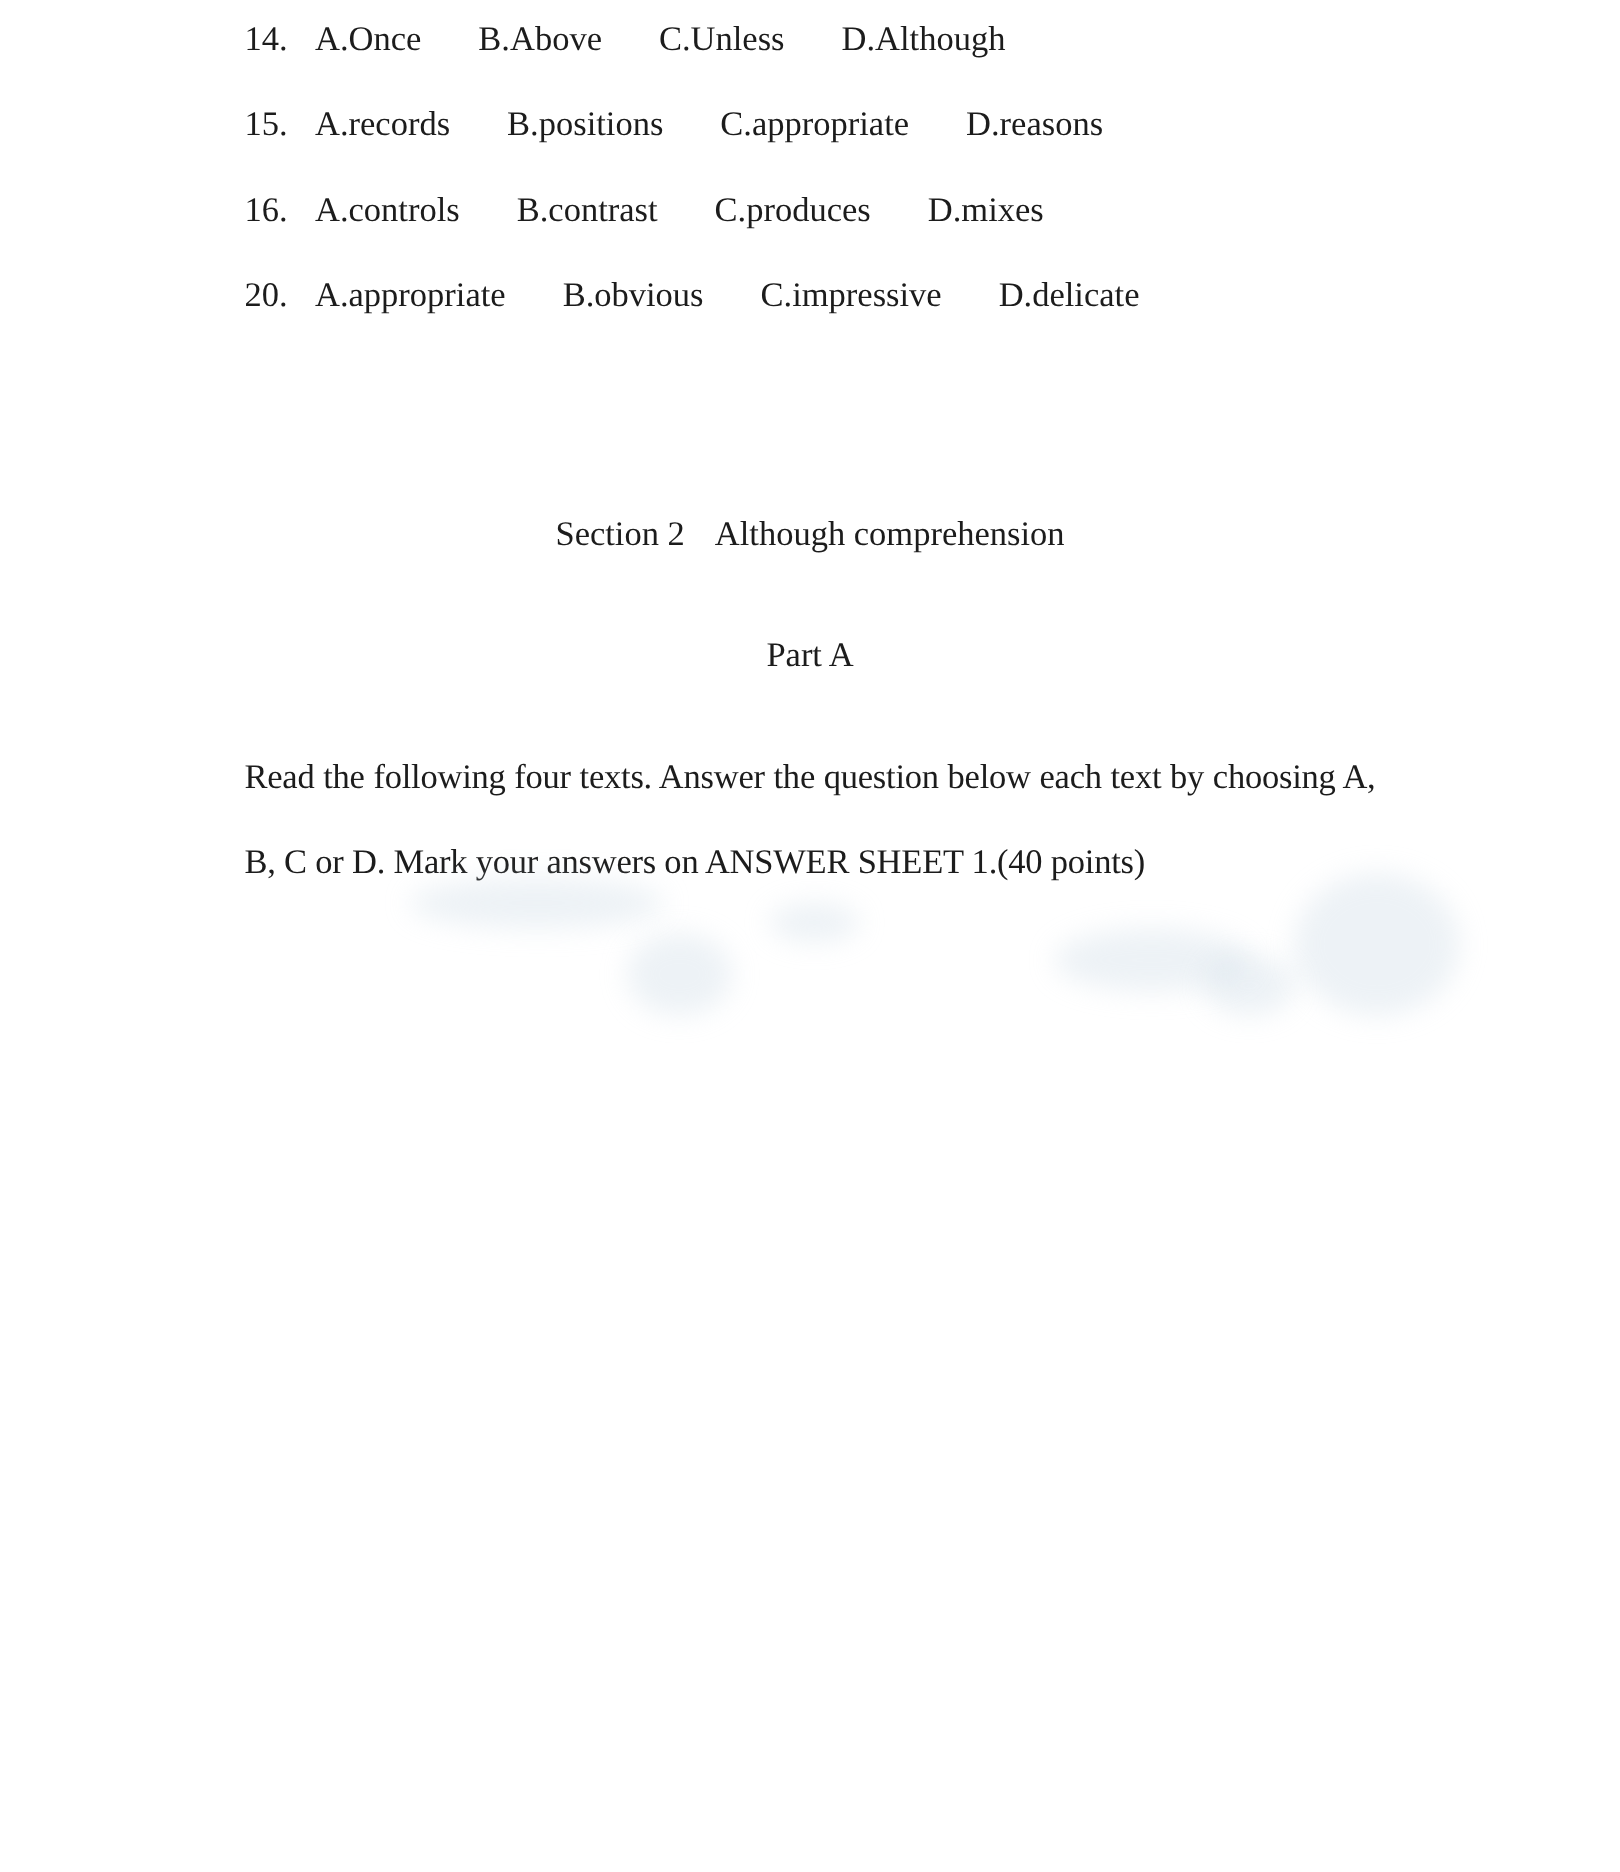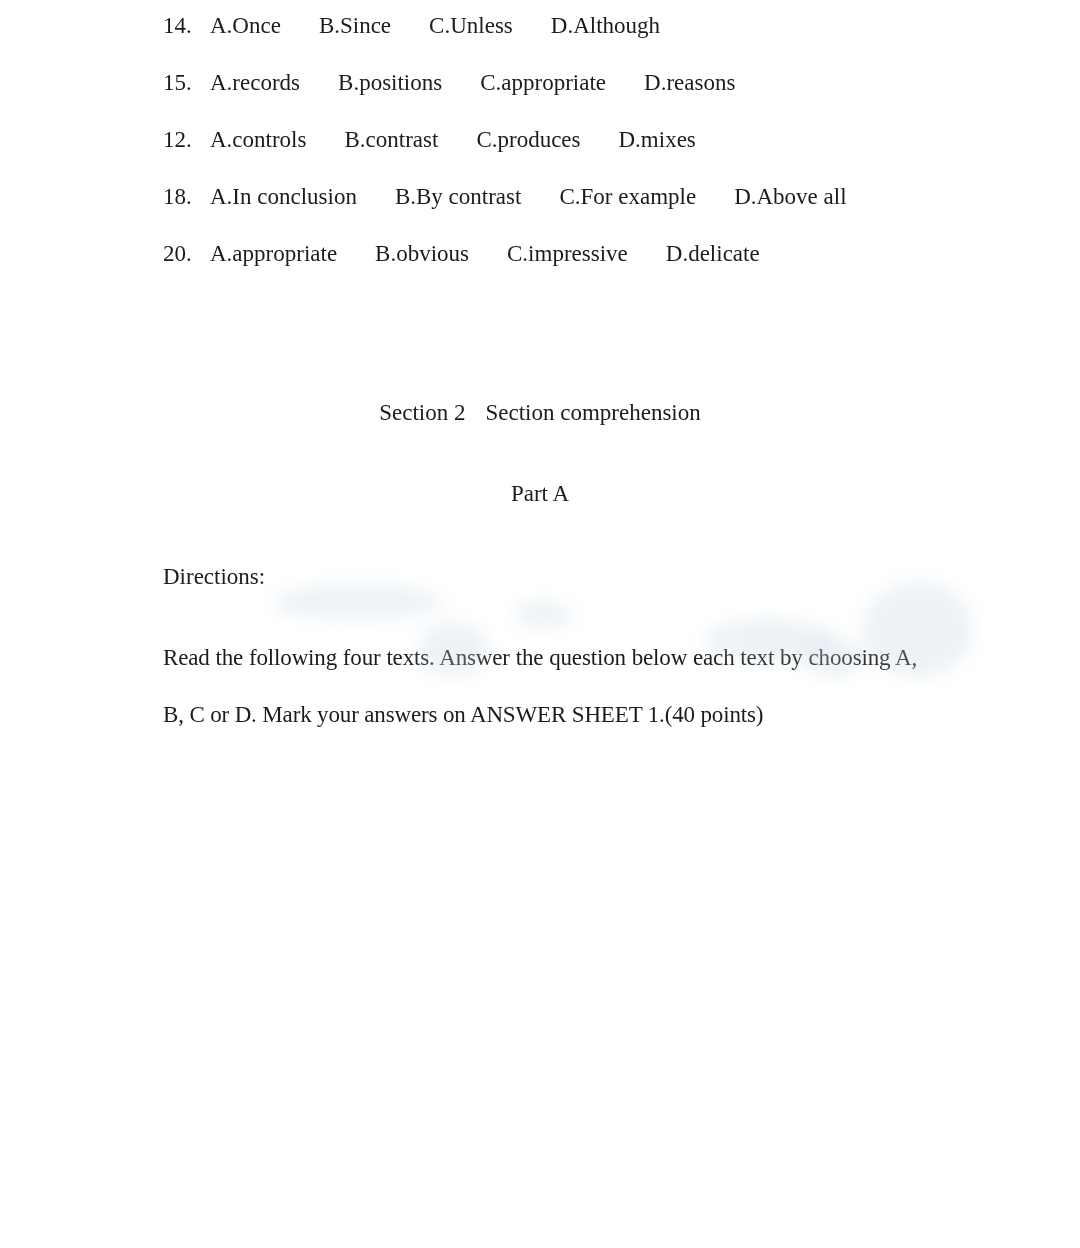--- a/index.html
+++ b/index.html
@@ -77,48 +77,44 @@
   <div class="artifact a1"></div>
   <div class="artifact a2"></div>
   <div class="artifact a3"></div>
   <div class="artifact a4"></div>
   <div class="artifact a5"></div>
   <div class="artifact a6"></div>
 
   <div class="questions">
 
     <div class="q-row">
-      <span class="q-num">14.</span><span class="q-opt">A.Once</span><span class="q-opt">B.Since</span><span class="q-opt">C.Unless</span><span class="q-opt">D.Although</span>
+      <span class="q-num">14.</span><span class="q-opt">A.Once</span><span class="q-opt">B.Above</span><span class="q-opt">C.Unless</span><span class="q-opt">D.Although</span>
     </div>
 
     <div class="q-row">
       <span class="q-num">15.</span><span class="q-opt">A.records</span><span class="q-opt">B.positions</span><span class="q-opt">C.appropriate</span><span class="q-opt">D.reasons</span>
     </div>
 
     <div class="q-row">
-      <span class="q-num">12.</span><span class="q-opt">A.controls</span><span class="q-opt">B.contrast</span><span class="q-opt">C.produces</span><span class="q-opt">D.mixes</span>
+      <span class="q-num">16.</span><span class="q-opt">A.controls</span><span class="q-opt">B.contrast</span><span class="q-opt">C.produces</span><span class="q-opt">D.mixes</span>
     </div>
 
 
-    <div class="q-row">
-      <span class="q-num">18.</span><span class="q-opt">A.In conclusion</span><span class="q-opt">B.By contrast</span><span class="q-opt">C.For example</span><span class="q-opt">D.Above all</span>
-    </div>
 
 
     <div class="q-row">
       <span class="q-num">20.</span><span class="q-opt">A.appropriate</span><span class="q-opt">B.obvious</span><span class="q-opt">C.impressive</span><span class="q-opt">D.delicate</span>
     </div>
 
   </div>
 
   <div class="heading section-heading">
-    <span>Section 2</span><span class="section-title">Section comprehension</span>
+    <span>Section 2</span><span class="section-title">Although comprehension</span>
   </div>
 
   <div class="heading part-heading">Part A</div>
 
-  <div class="directions-label">Directions:</div>
 
   <div class="para directions-text">Read the following four texts. Answer the question below each text by choosing A, B, C or D. Mark your answers on ANSWER SHEET 1.(40 points)</div>
 
 
 
 </div>
 
 </body></html>

